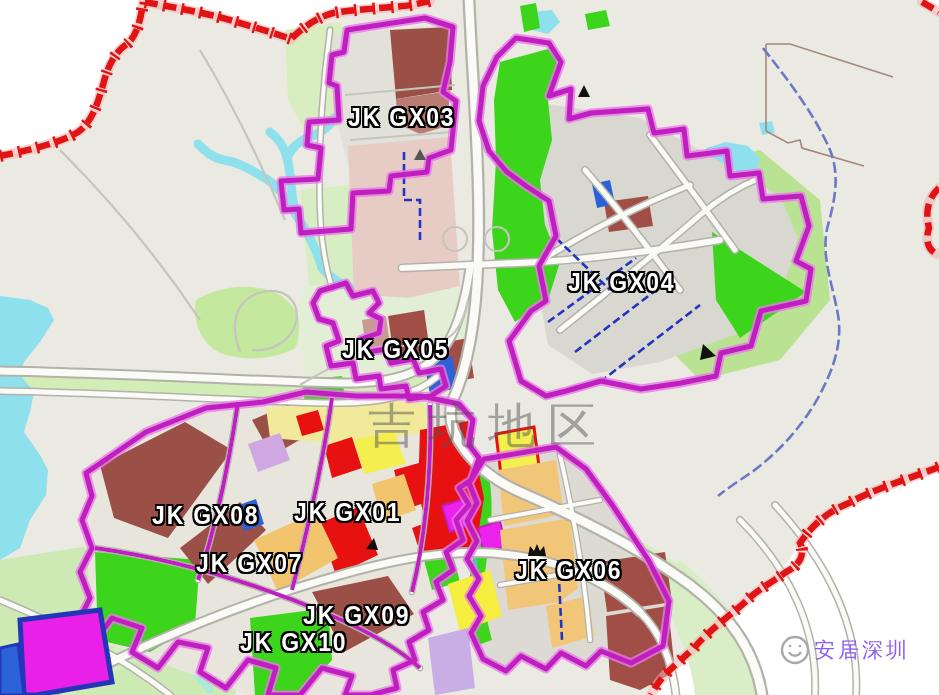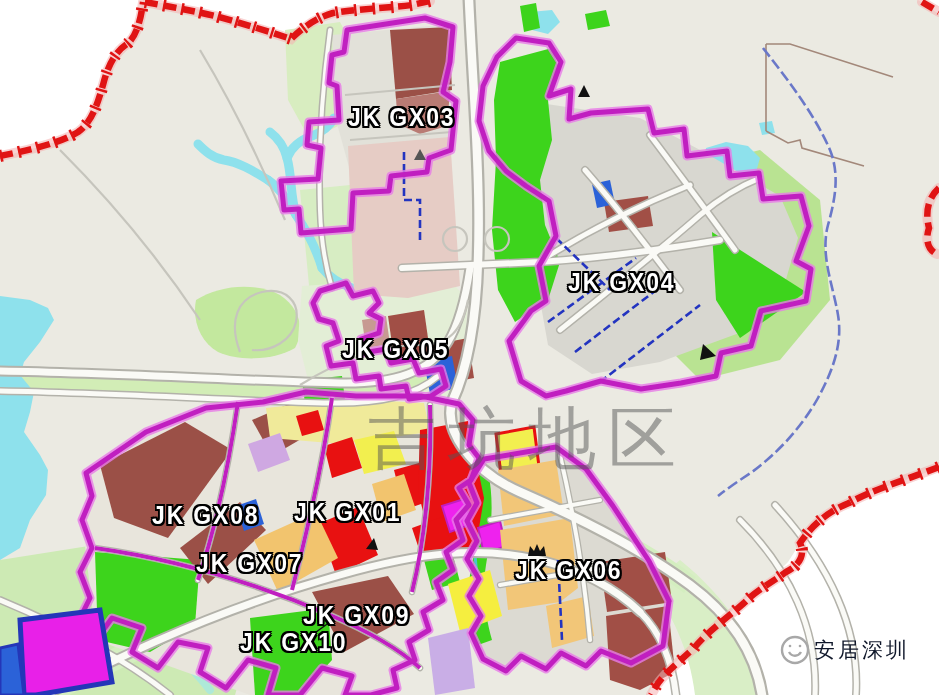--- a/index.html
+++ b/index.html
@@ -3,24 +3,24 @@
 <meta charset="utf-8">
 <style>
   html,body{margin:0;padding:0;background:#fff;}
   #stage{position:relative;width:939px;height:695px;overflow:hidden;
          font-family:"Liberation Sans",sans-serif;background:#fff;}
   #stage svg{position:absolute;left:0;top:0;}
   .zone-label{position:absolute;color:#fff;font-weight:700;font-size:25px;
     letter-spacing:2px;white-space:nowrap;transform:scaleX(.92);transform-origin:left top;
     text-shadow:-2px 0 #000,2px 0 #000,0 -2px #000,0 2px #000,
                 -2px -2px #000,2px 2px #000,-2px 2px #000,2px -2px #000;}
-  .watermark{position:absolute;left:368px;top:394px;font-size:68px;font-weight:400;
+  .watermark{position:absolute;left:368px;top:394px;font-size:48px;font-weight:400;
     letter-spacing:12px;color:rgba(85,85,85,.5);white-space:nowrap;}
   .brand{position:absolute;left:814px;top:636px;font-size:21px;letter-spacing:3px;
-    color:#0f172a;white-space:nowrap;}
+    color:#8b5cf6;white-space:nowrap;}
 </style>
 </head>
 <body>
 
 <div id="stage">
 <svg width="939" height="695" viewBox="0 0 939 695">
 
   <rect x="0" y="0" width="939" height="695" fill="#EBEAE2"></rect>
   <g fill="#FFFFFF">
     <path d="M0,0 H143 L138,20 125,48 112,62 106,80 99,103 91,122 78,133 58,141 40,147 22,151 0,158 Z"></path>

